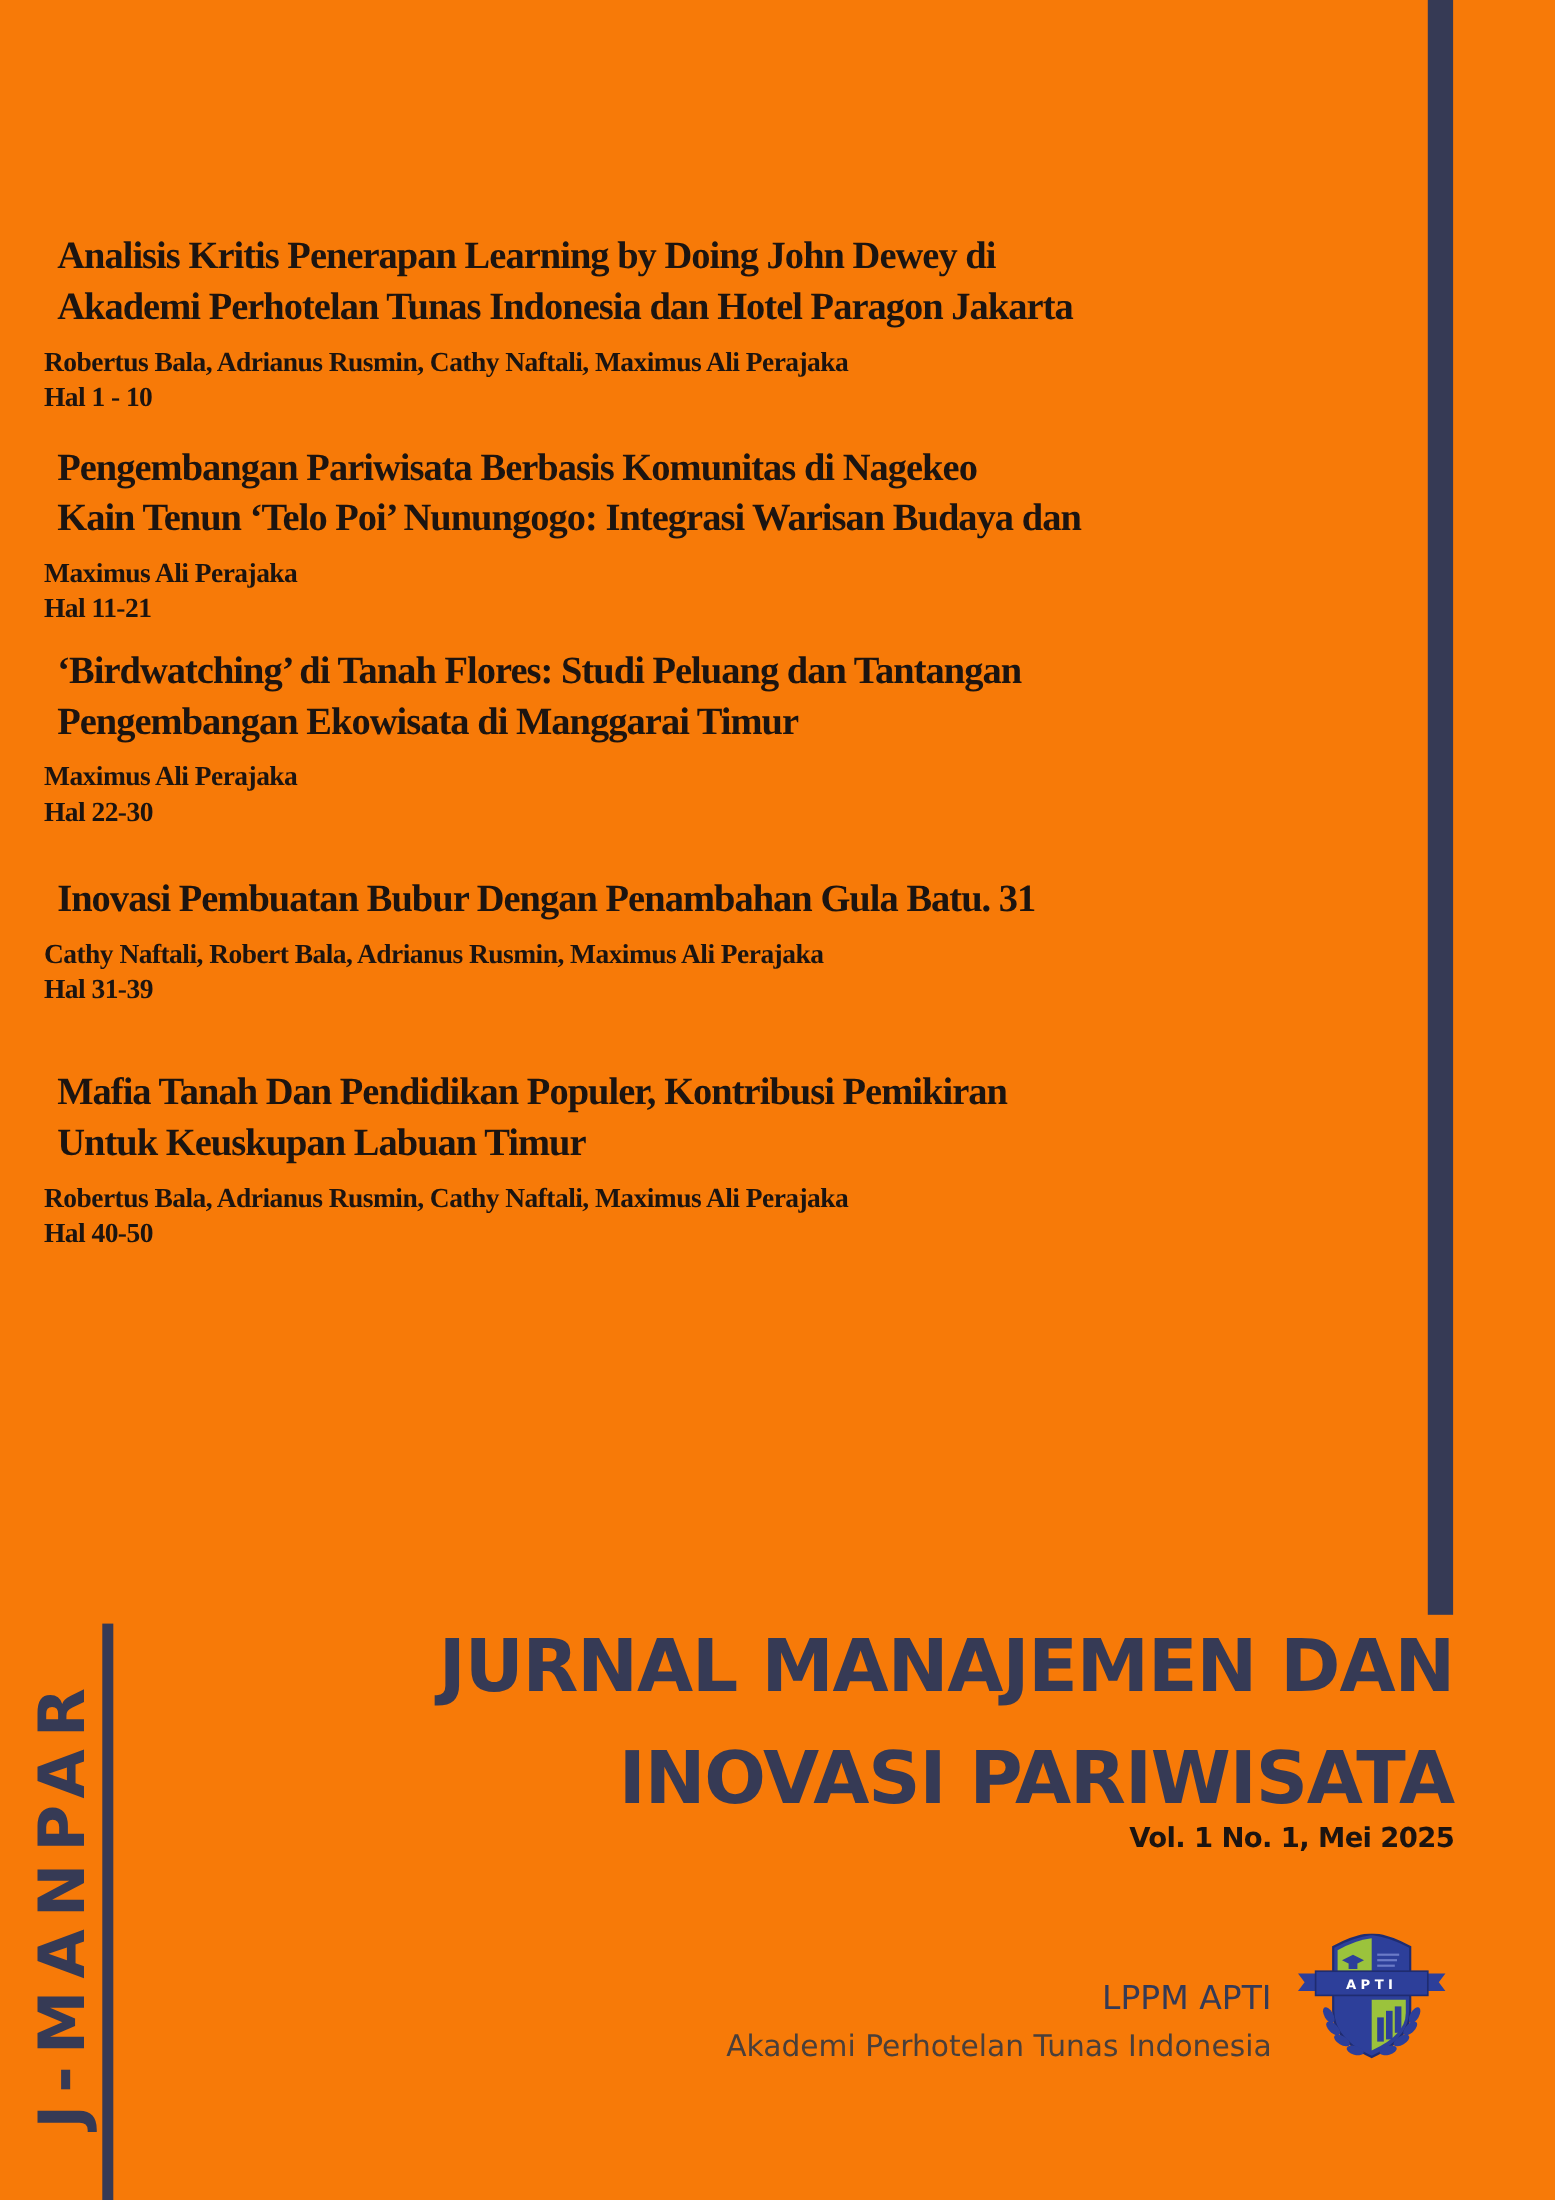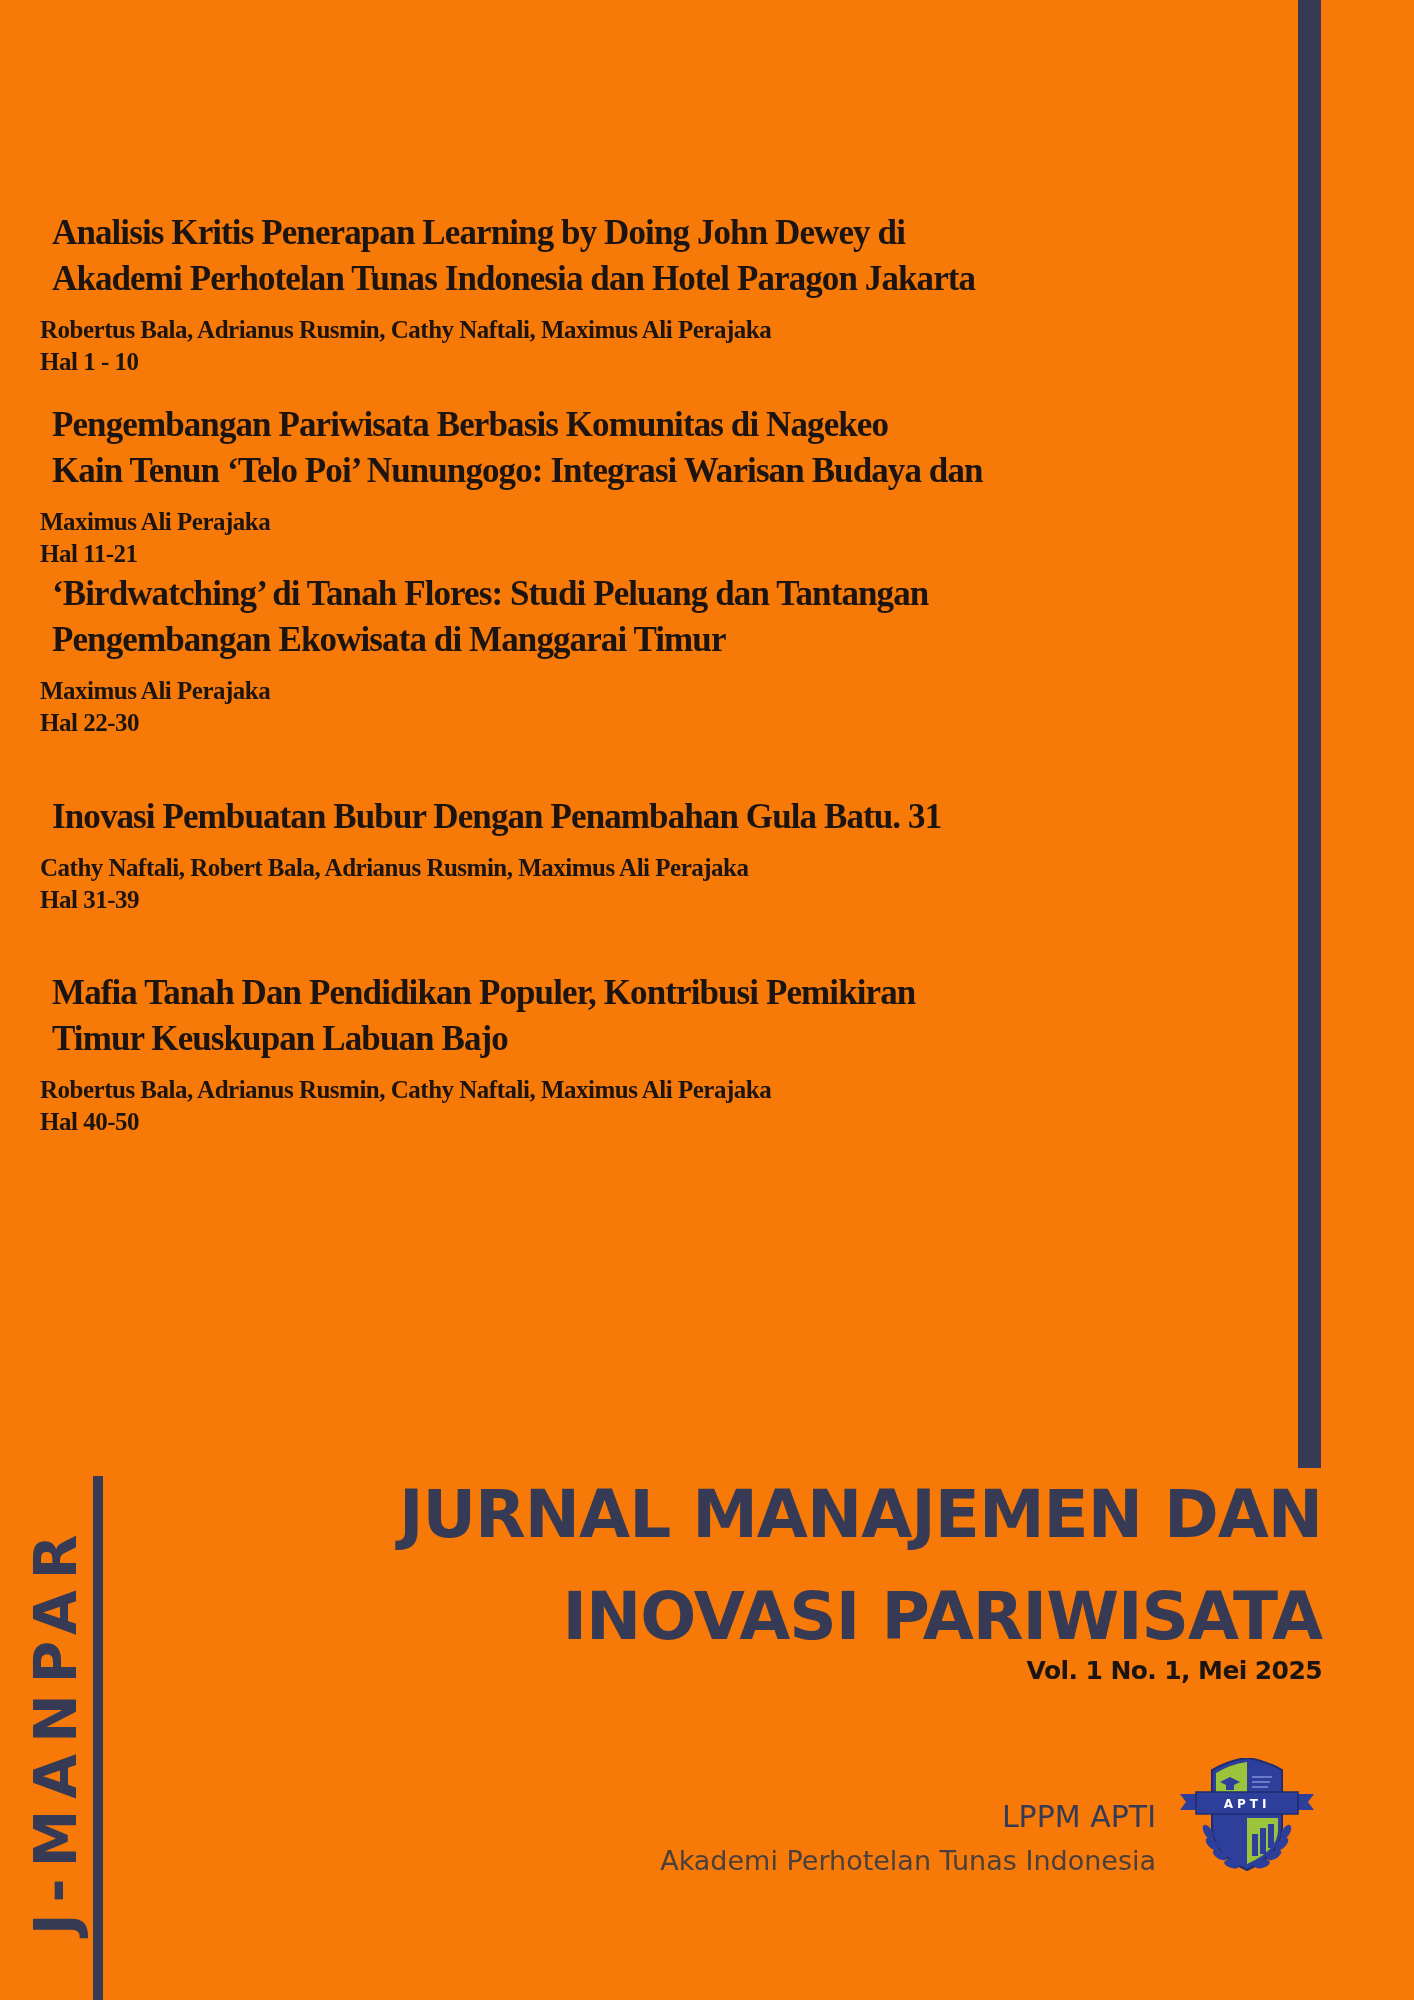--- a/index.html
+++ b/index.html
@@ -81,41 +81,41 @@
 
   <div class="article" style="top:192px">
     <div class="a-title">
       <div>Pengembangan Pariwisata Berbasis Komunitas di Nagekeo</div>
       <div>Kain Tenun ‘Telo Poi’ Nunungogo: Integrasi Warisan Budaya dan</div>
     </div>
     <div class="a-authors">Maximus Ali Perajaka</div>
     <div class="a-pages">Hal 11-21</div>
   </div>
 
-  <div class="article" style="top:361px">
+  <div class="article" style="top:377px">
     <div class="a-title">
       <div>‘Birdwatching’ di Tanah Flores: Studi Peluang dan Tantangan</div>
       <div>Pengembangan Ekowisata di Manggarai Timur</div>
     </div>
     <div class="a-authors">Maximus Ali Perajaka</div>
     <div class="a-pages">Hal 22-30</div>
   </div>
 
   <div class="article" style="top:584px">
     <div class="a-title">
       <div>Inovasi Pembuatan Bubur Dengan Penambahan Gula Batu. 31</div>
     </div>
     <div class="a-authors">Cathy Naftali, Robert Bala, Adrianus Rusmin, Maximus Ali Perajaka</div>
     <div class="a-pages">Hal 31-39</div>
   </div>
 
   <div class="article" style="top:760px">
     <div class="a-title">
       <div>Mafia Tanah Dan Pendidikan Populer, Kontribusi Pemikiran</div>
-      <div>Timur Keuskupan Labuan Bajo</div>
+      <div>Untuk Keuskupan Labuan Timur</div>
     </div>
     <div class="a-authors">Robertus Bala, Adrianus Rusmin, Cathy Naftali, Maximus Ali Perajaka</div>
     <div class="a-pages">Hal 40-50</div>
   </div>
 </div>
 
 <div class="journal-title jt1">JURNAL MANAJEMEN DAN</div>
 <div class="journal-title jt2">INOVASI PARIWISATA</div>
 <div class="volume">Vol. 1 No. 1, Mei 2025</div>
 

